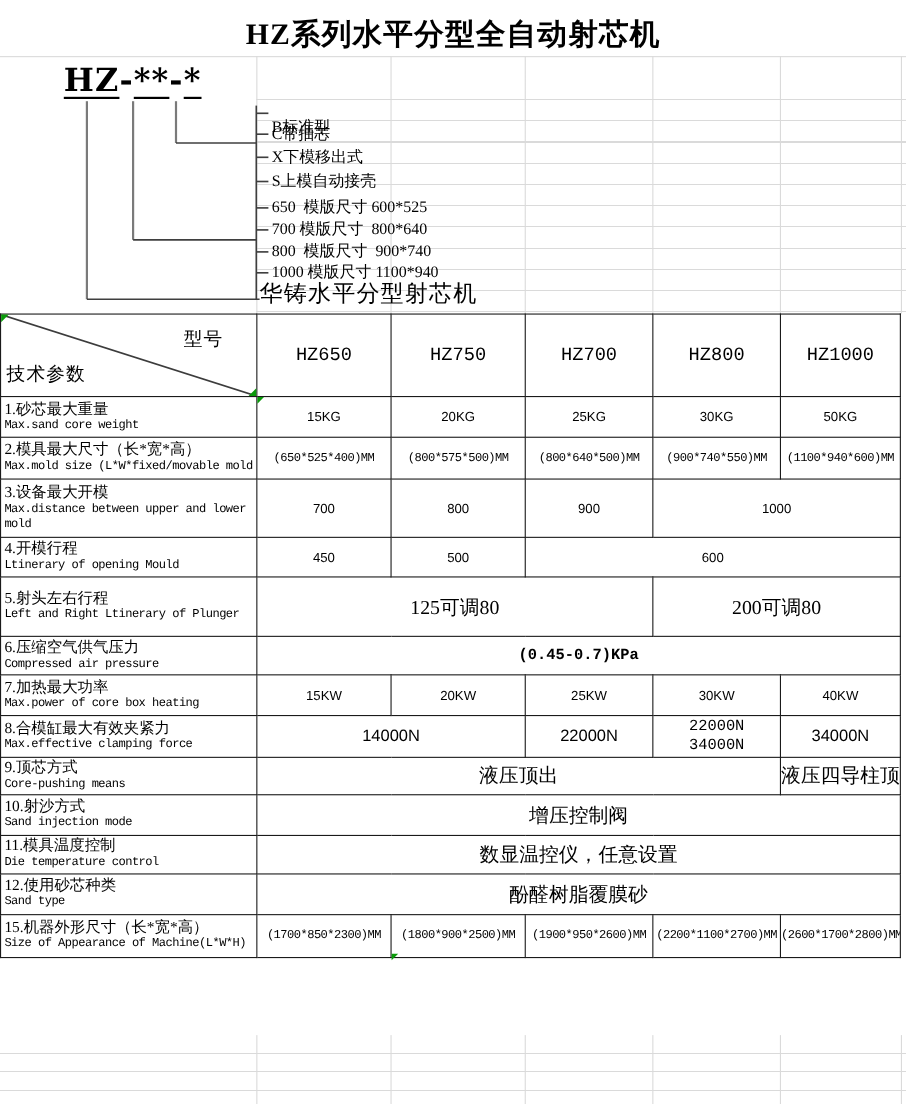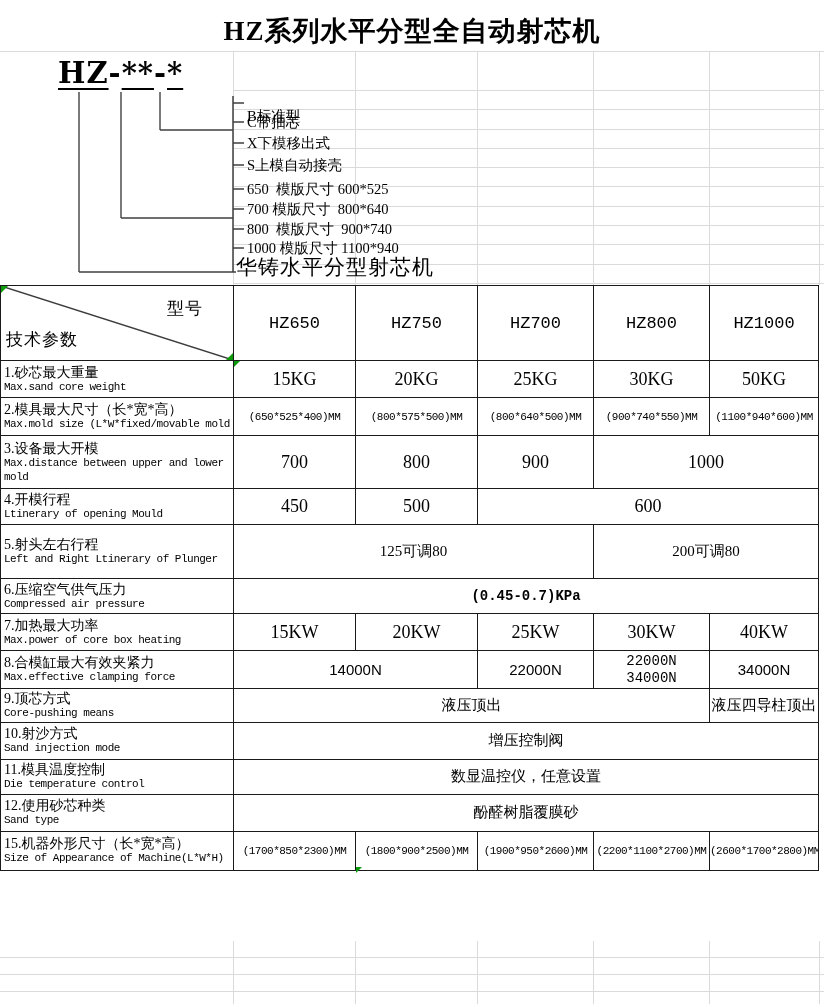--- a/index.html
+++ b/index.html
@@ -49,26 +49,26 @@
                  overflow:hidden;}
   .diag{position:relative;}
   .diag svg{position:absolute;left:0;top:0;width:100%;height:100%;}
   .corner-tr{position:absolute;right:30px;top:11px;font-size:17px;letter-spacing:1px;}
   .corner-bl{position:absolute;left:5px;bottom:9px;font-size:17px;letter-spacing:1px;}
   .mh{font-family:"Liberation Mono","DejaVu Sans Mono",monospace;font-size:17px;}
   .lab{text-align:left !important;padding:1px 2px 1px 3px !important;border-radius:12px;}
   .cn{display:block;font-size:14px;line-height:17px;white-space:nowrap;}
   .en{display:block;font-family:"Liberation Mono","DejaVu Sans Mono",monospace;
       font-size:11px;line-height:13.5px;letter-spacing:-0.5px;}
-  .v  {font-family:Liberation Serif, serif;font-size:18px;}
+  .v  {font-family:Liberation Sans, sans-serif;font-size:12px;}
   .vm {font-family:"Liberation Mono","DejaVu Sans Mono",monospace;font-size:14px;font-weight:bold;}
   .vm2{font-family:Liberation Sans, sans-serif;font-size:15px;}
   .vs {font-family:"Liberation Mono","DejaVu Sans Mono",monospace;font-size:11px;
        letter-spacing:-0.5px;white-space:nowrap;}
-  .vc {font-size:15px;white-space:nowrap;}
+  .vc {font-size:18px;white-space:nowrap;}
   .pre{white-space:pre;}
   .two{font-family:"Liberation Mono","DejaVu Sans Mono",monospace;font-size:14px;
        line-height:17px;white-space:pre-line;}
 
   
   .tri{position:absolute;width:0;height:0;}
   #g1{left:1px;top:286px;border-top:7px solid #0a9a0a;border-right:7px solid transparent;}
   #g2{left:226px;top:353px;border-bottom:7px solid #0a9a0a;border-left:7px solid transparent;}
   #g3{left:234px;top:361px;border-top:6px solid #0a9a0a;border-right:6px solid transparent;}
   #g4{left:356px;top:867px;border-top:6px solid #0a9a0a;border-right:6px solid transparent;}

